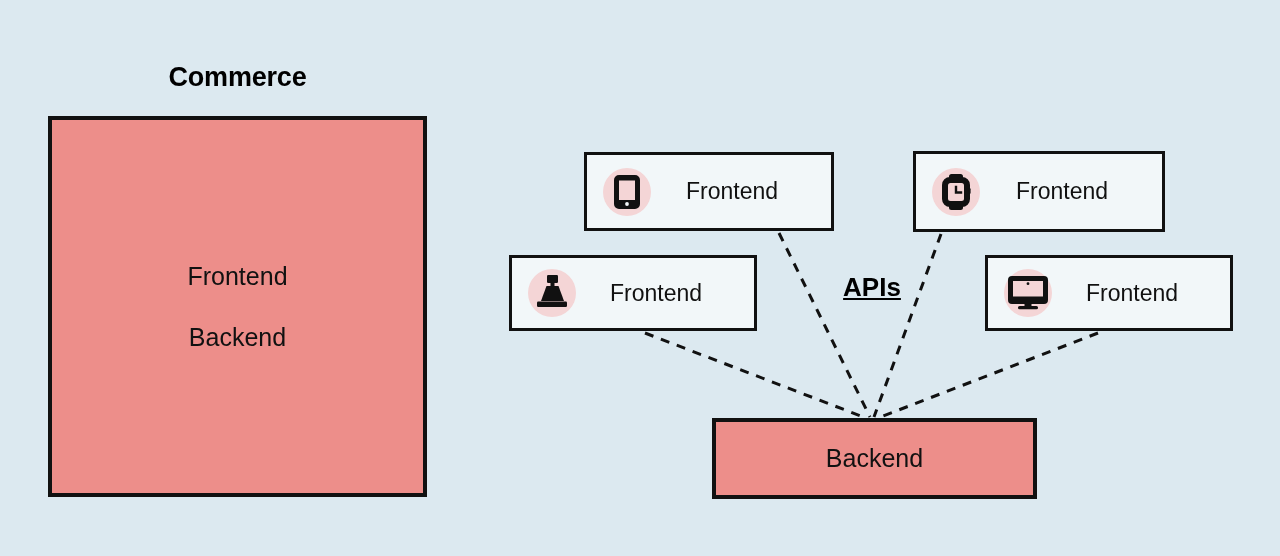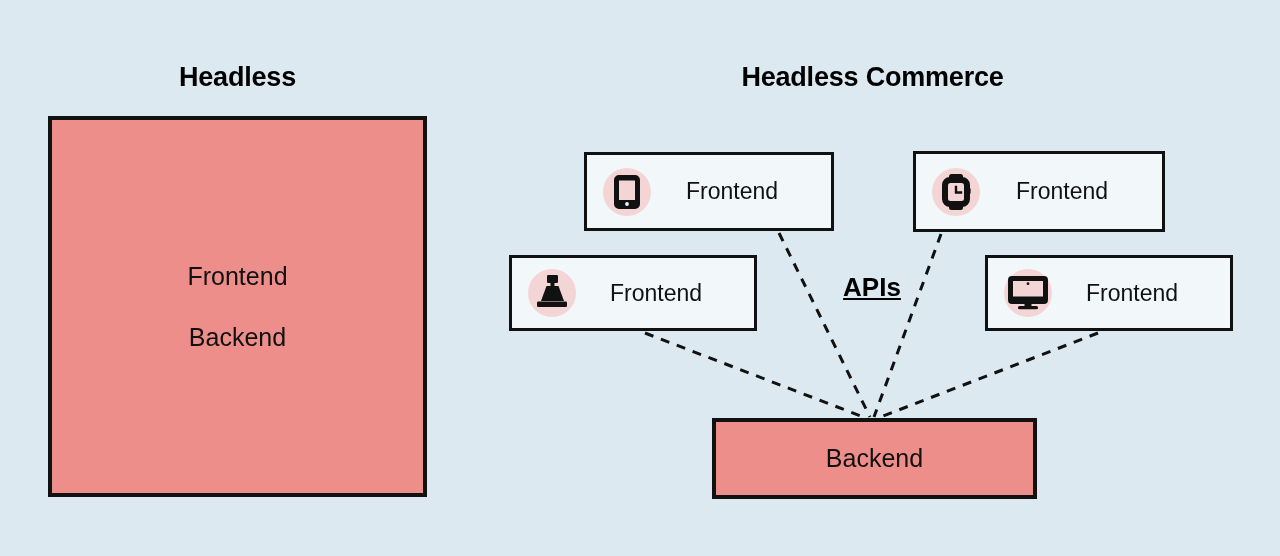--- a/index.html
+++ b/index.html
@@ -142,23 +142,22 @@
     font-size: 25px;
     color: #111111;
     white-space: nowrap;
   }
 </style>
 </head>
 <body>
 
 <div id="canvas">
 
-  <div class="section-title" id="title-monolith">Headless</div>
-
-  <div class="section-title" id="title-headless">Headless Commerce</div>
+  <div class="section-title" id="title-monolith">Commerce</div>
+
 
   <div id="monolith-box">
     <div class="stack-label" id="monolith-frontend-label">Frontend</div>
     <div class="stack-label" id="monolith-backend-label">Backend</div>
   </div>
 
   <svg id="connectors" viewBox="0 0 1280 556" xmlns="http://www.w3.org/2000/svg">
     <g stroke="#111111" stroke-width="3" fill="none" stroke-dasharray="9 8" stroke-linecap="butt">
       <line x1="779" y1="233" x2="870" y2="417"></line>
       <line x1="941" y1="234" x2="874" y2="417"></line>

